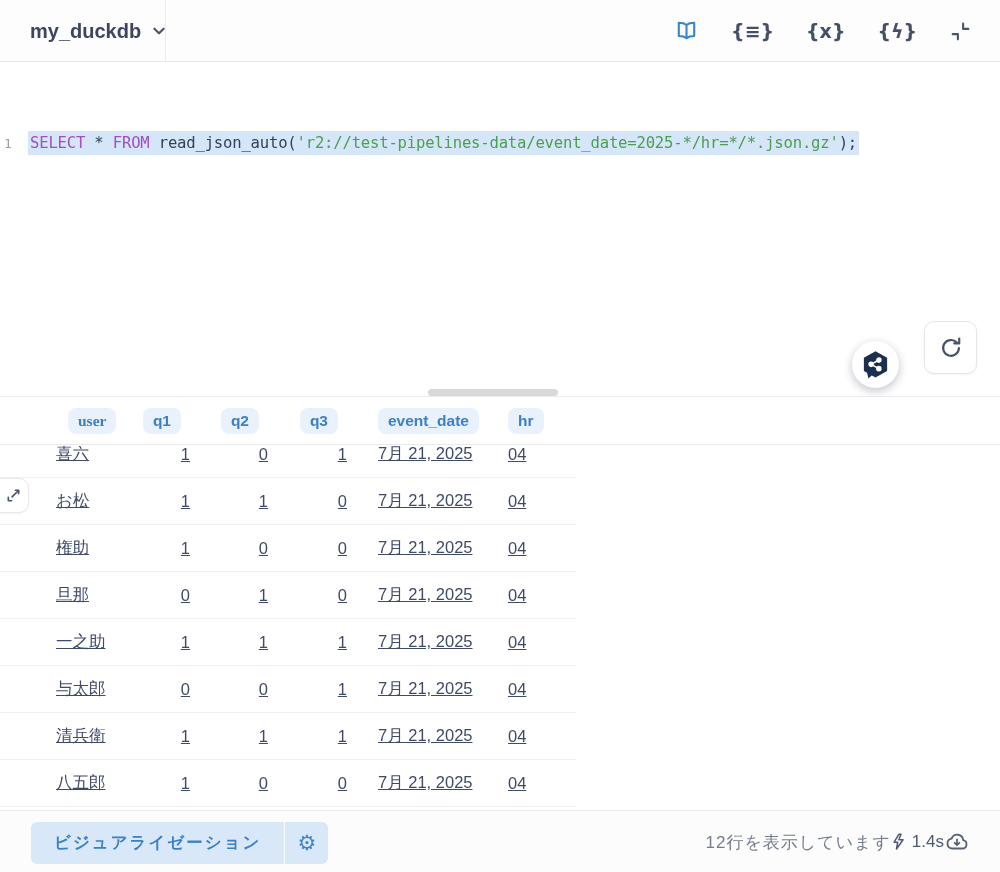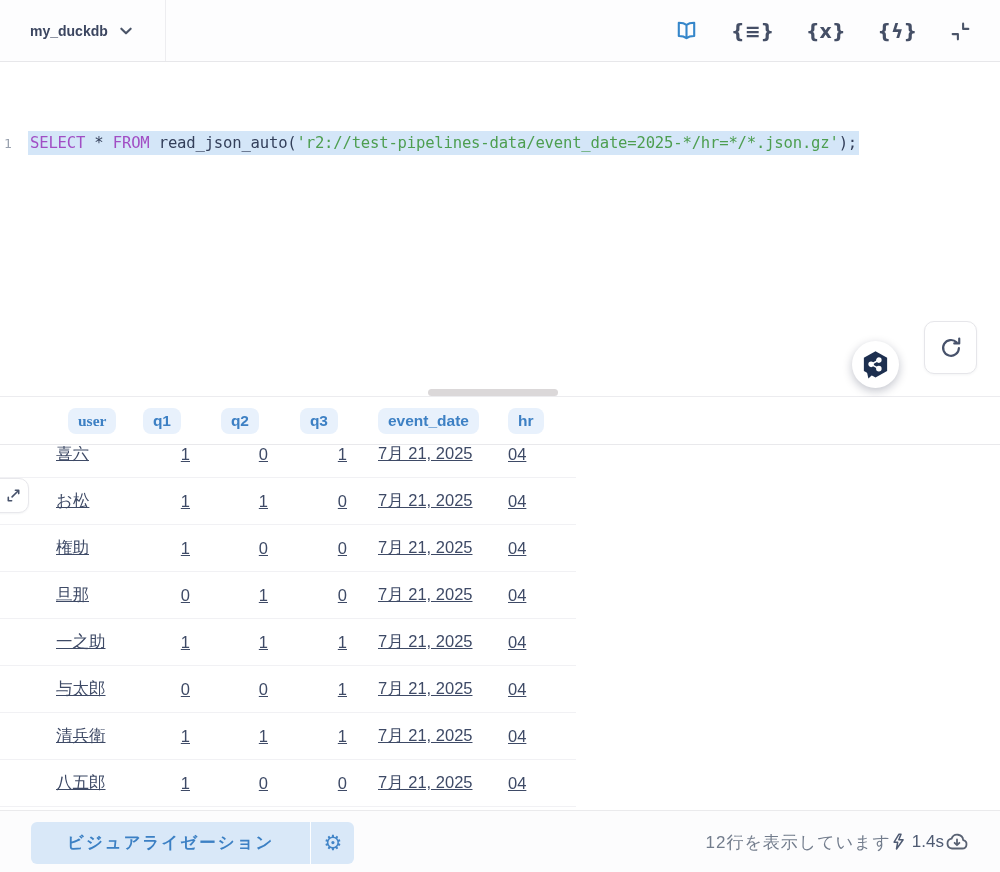--- a/index.html
+++ b/index.html
@@ -4,21 +4,21 @@
 <style>
   * { margin:0; padding:0; box-sizing:border-box; }
   html,body { width:1000px; height:872px; background:#ffffff; overflow:hidden;
     font-family:"Liberation Sans", sans-serif; position:relative; }
 
   
   .topbar { position:absolute; top:0; left:0; width:1000px; height:62px;
     background:#fdfdfe; border-bottom:1px solid #e7e7ea; }
   .db-selector { position:absolute; left:30px; top:0; height:62px;
     display:flex; align-items:center; gap:11px; cursor:pointer; }
-  .db-name { font-size:14px; font-weight:700; color:#3c4660; }
+  .db-name { font-size:20px; font-weight:700; color:#3c4660; }
   .topbar-divider { position:absolute; left:165px; top:0; width:1px; height:61px; background:#ededf0; }
   .topbar-icons { position:absolute; right:28px; top:0; height:62px;
     display:flex; align-items:center; gap:32px; }
   .brace-icon { font-size:19px; font-weight:700; color:#454f66;
     font-family:"DejaVu Sans", sans-serif; cursor:pointer; line-height:1; }
   .icon-btn { display:flex; align-items:center; justify-content:center; cursor:pointer; }
 
   
   .editor { position:absolute; top:62px; left:0; width:1000px; height:335px; background:#fff; }
   .line-number { position:absolute; left:4px; top:74px; font-size:13px; color:#98a0ae;
@@ -65,21 +65,21 @@
   .results-scroll { margin-top:-15px; }
   .trow { height:47px; border-bottom:1px solid #f1f1f4;
     font-size:16.5px; font-weight:500; color:#3e4a66; }
   .trow .bc { font-weight:500;text-decoration:underline; }
 
   
   .statusbar { position:absolute; bottom:0; left:0; width:1000px; height:62px;
     background:#fcfcfd; border-top:1px solid #eaeaec; }
   .viz-btn { position:absolute; left:31px; top:11px; height:42px; display:flex;
     background:#d9e8f8; border-radius:6px; overflow:hidden; cursor:pointer; }
-  .viz-label { display:flex; align-items:center; padding:0 36px;
+  .viz-label { display:flex; align-items:center; padding:0 23px;
     color:#3c80c4; font-size:16.5px; font-weight:600; letter-spacing:2px; }
   .viz-gear { width:44px; display:flex; align-items:center; justify-content:center;
     border-left:1px solid rgba(255,255,255,0.95); }
   .gear-glyph { font-family:"DejaVu Sans", sans-serif; font-size:21px; color:#4285c8; }
   .status-right { position:absolute; right:30px; top:0; height:62px;
     display:flex; align-items:center; }
   .row-count { color:#727c8c; font-size:17px; letter-spacing:1px; }
   .duration-group { display:flex; align-items:center; gap:6px; }
   .duration-text { color:#4e5a72; font-size:17px; font-weight:400; }
 </style>

